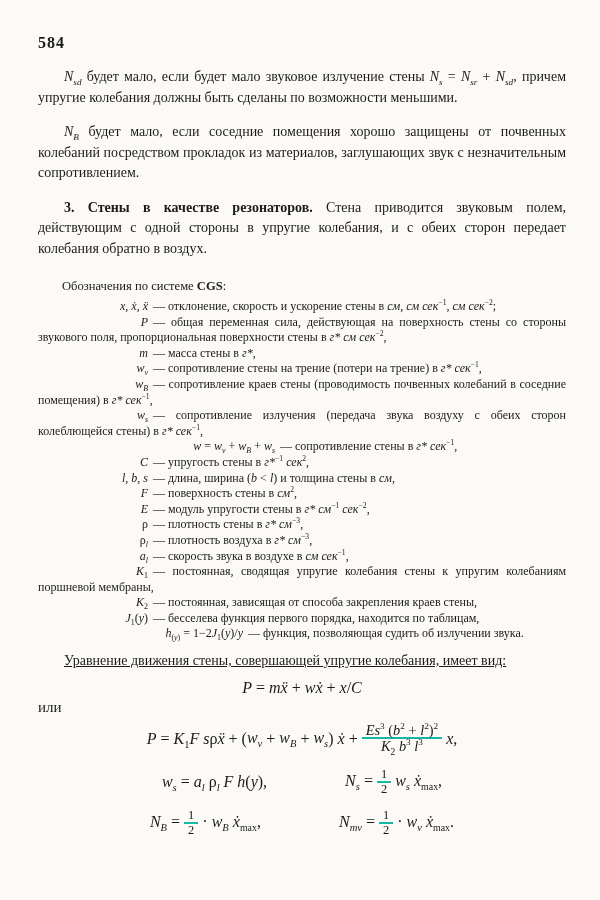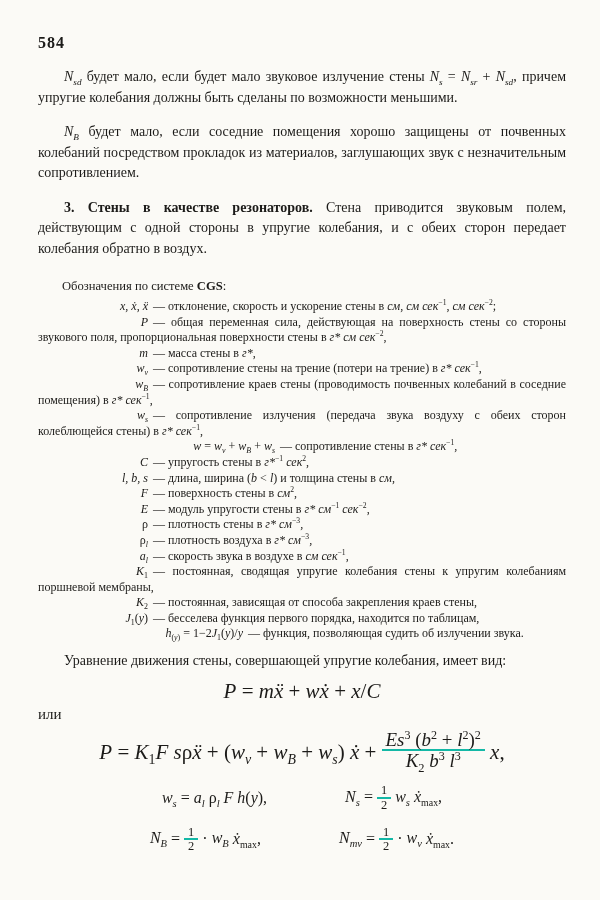--- a/index.html
+++ b/index.html
@@ -24,22 +24,22 @@
   .notation{margin-top:20px;font-size:12.6px;text-indent:24px;}
   
   .defs{margin-top:5px;font-size:12px;line-height:15.6px;text-align:justify;}
   .def{margin:0;}
   .def .term{display:inline-block;min-width:110px;text-align:right;padding-right:5px;white-space:nowrap;}
   .defs div.def:nth-of-type(7) .term{min-width:237px;}
   .defs div.def:nth-of-type(18) .term{min-width:205px;}
   .defs div.def:nth-of-type(20) .term{min-width:195px;}
   .ovl{text-decoration:overline;}
   
-  .eqintro{margin-top:9px;}
-  .eq{font-size:21px;text-align:center;margin-top:7px;}
+  .eqintro{margin-top:9px;text-decoration:underline;}
+  .eq{font-size:16px;text-align:center;margin-top:7px;}
   .orword{font-size:15px;margin-top:2px;}
   .eqrow{display:flex;justify-content:center;gap:78px;font-size:16px;margin-top:14px;align-items:center;}
   .frac{display:inline-block;text-align:center;vertical-align:-8px;line-height:1.02;font-size:90%;}
   .frac .ft{display:block;border-bottom:2px solid #14b8a6;padding:0 4px;}
   .frac .fb{display:block;padding:0 4px;}
   .half{font-size:78%;vertical-align:-7px;}
   .mmax{font-size:62%;}
 </style>
 </head>
 <body>

